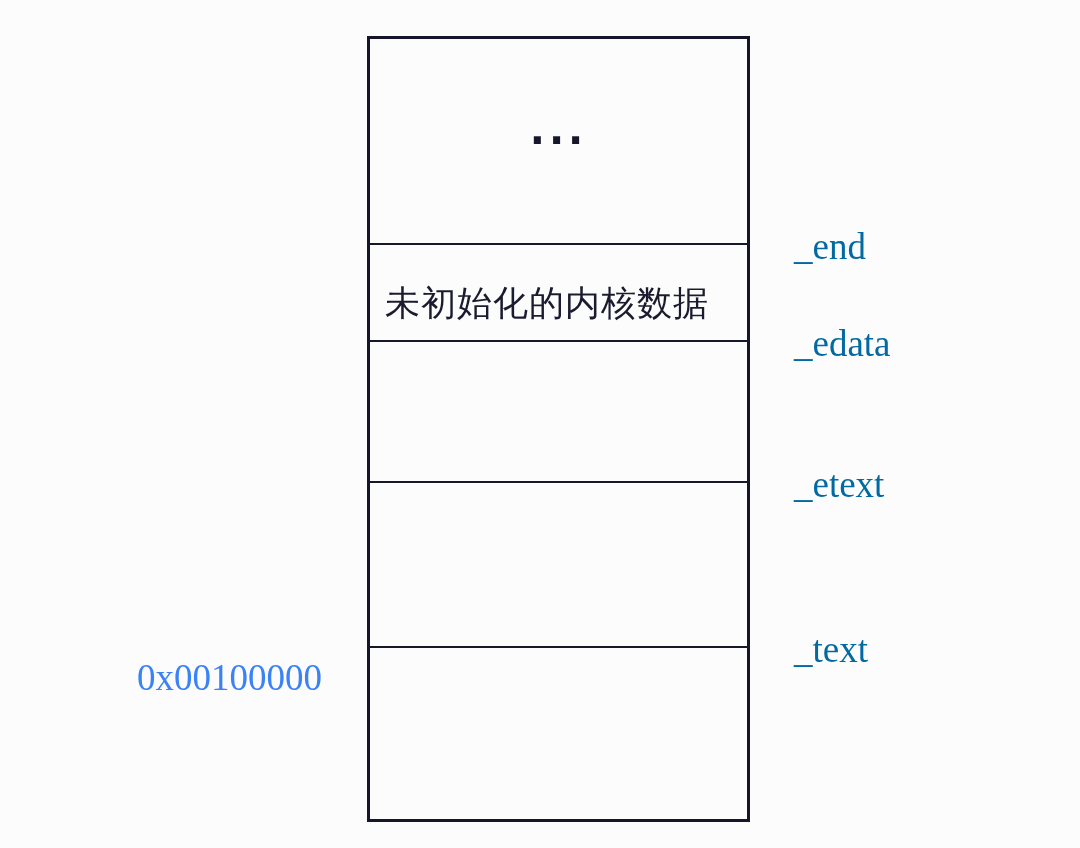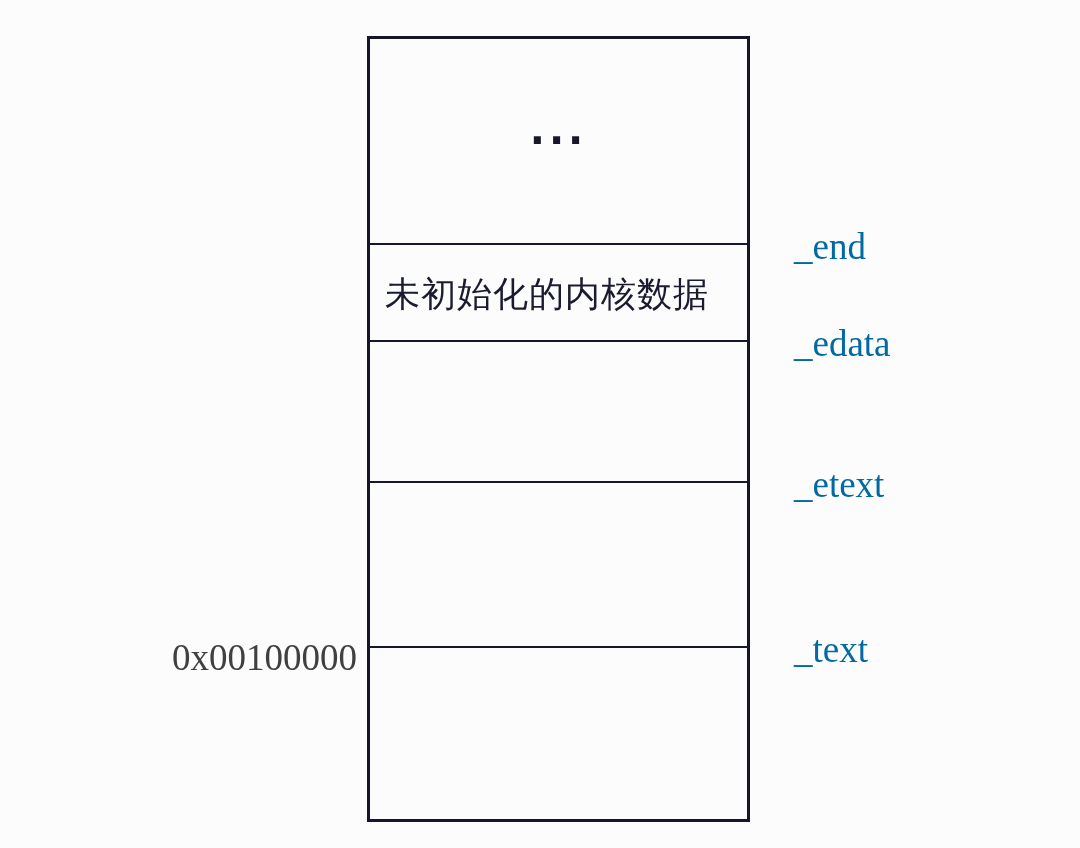--- a/index.html
+++ b/index.html
@@ -40,20 +40,21 @@
 
   
   .section-label {
     position: absolute;
     color: #1b1b30;
     font-family: "DejaVu Sans", "Liberation Sans", sans-serif;
     font-size: 35px;
     letter-spacing: 1px;
     white-space: nowrap;
     line-height: 1;
+    margin-top: 9px;
   }
 
   
   #ellipsis {
     position: absolute;
     left: 367px;
     top: 120px;
     width: 383px;
     text-align: center;
     color: #17172c;
@@ -73,27 +74,26 @@
     font-size: 37px;
     white-space: nowrap;
     line-height: 1;
     margin-left: 28px;
   }
 
   
   #address-label {
     position: absolute;
     left: 137px;
-    top: 639px;
-    color: #404040;
+    top: 659px;
+    color: #3b82f6;
     font-family: "Liberation Serif", "DejaVu Serif", serif;
     font-size: 37px;
     white-space: nowrap;
     line-height: 1;
-    margin-left: 35px;
   }
 </style>
 </head>
 <body>
 
 <div id="canvas">
 
   <div id="memory-box"></div>
 
   <div id="ellipsis">···</div>

